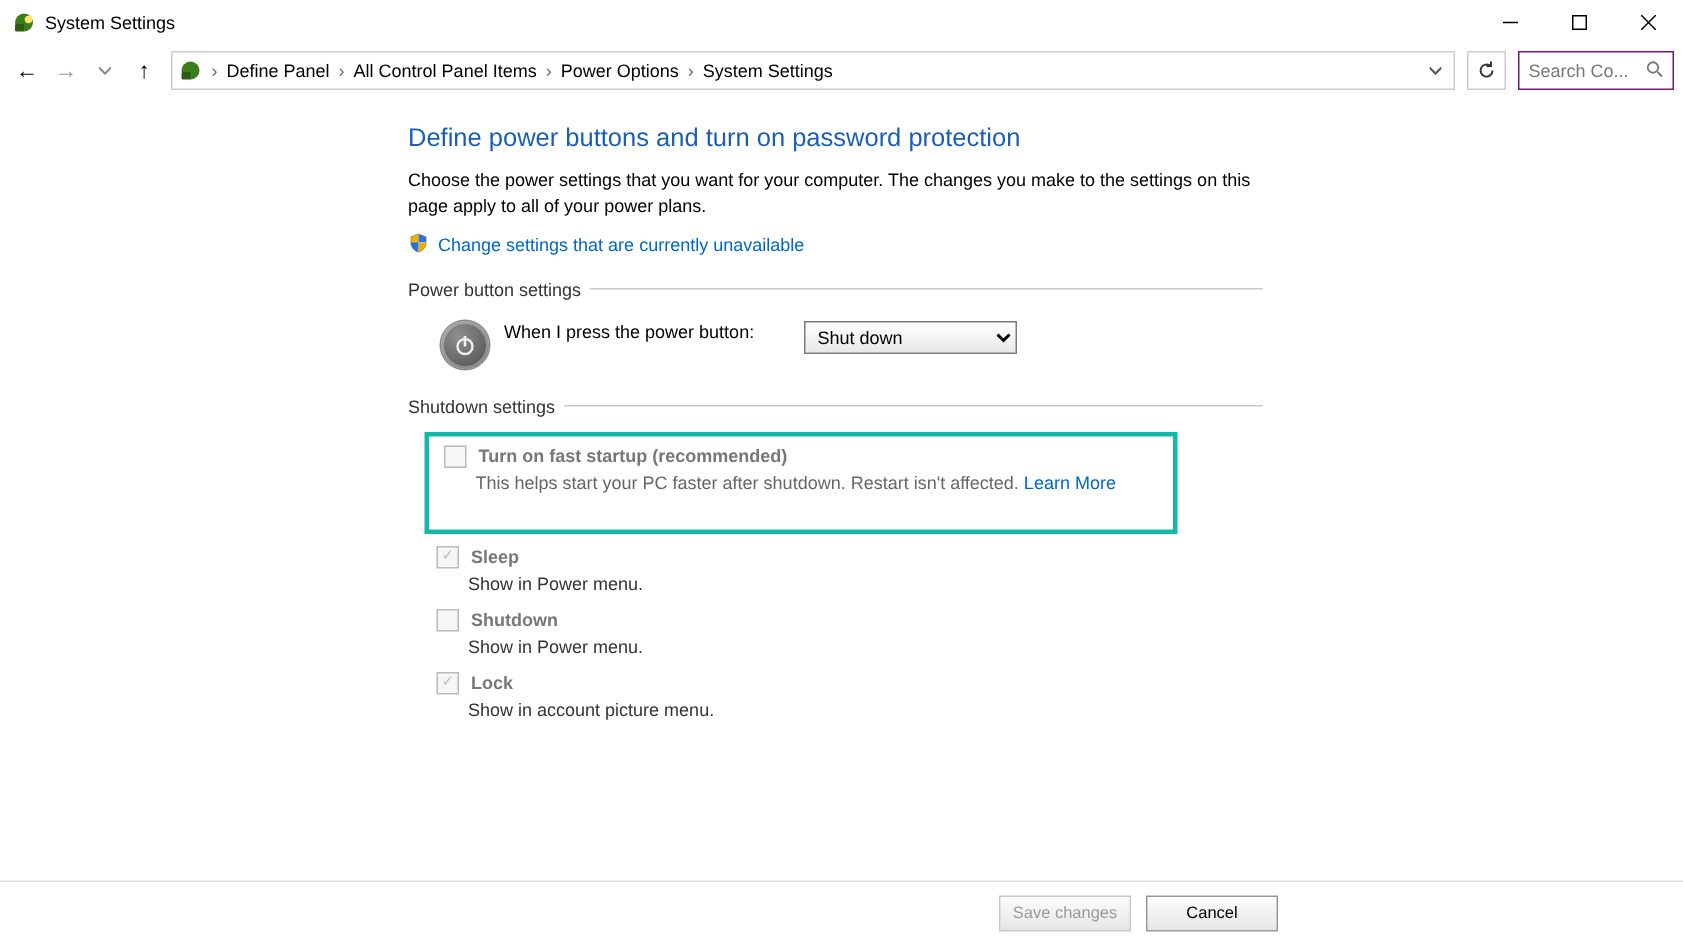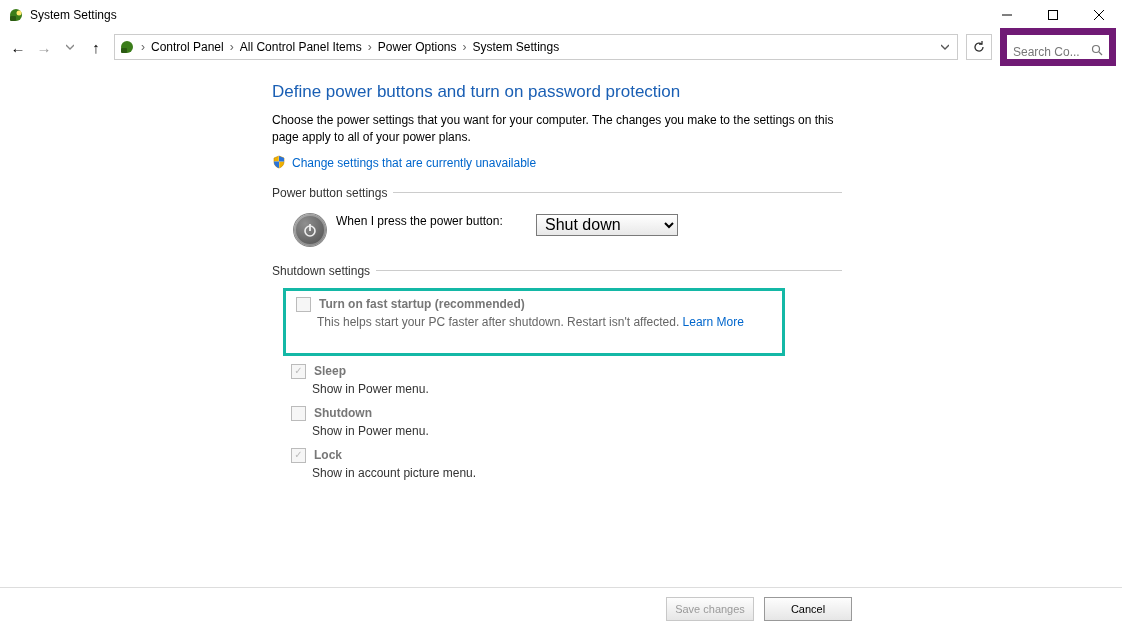--- a/index.html
+++ b/index.html
@@ -10,35 +10,35 @@
   .win-btn{width:46px;height:30px;display:flex;align-items:center;justify-content:center;font-family:"Segoe MDL2 Assets","Segoe UI Symbol",sans-serif;color:#000}
   .navbar{display:flex;align-items:center;height:34px;padding:0 6px;gap:2px}
   .nav-arrow{width:24px;height:24px;display:flex;align-items:center;justify-content:center;font-size:15px}
   .nav-arrow.dis{color:#999}
   .addr-wrap{flex:1;display:flex;align-items:center;height:24px;border:1px solid #ccc;background:#fff;margin:0 4px;padding:0 4px}
   .addr-icon{width:16px;height:16px;margin-right:4px}
   .crumb{padding:0 4px;white-space:nowrap}
   .crumb-sep{color:#666;padding:0 2px}
   .addr-dd{margin-left:auto;color:#666;padding:0 4px}
   .refresh{width:24px;height:24px;display:flex;align-items:center;justify-content:center;border:1px solid #ccc;margin-left:2px}
-  .search{width:90px;height:24px;border:7px solid #701a75;margin-left:6px;display:flex;align-items:flex-end;padding:0 6px;color:#777;justify-content:space-between}
+  .search{width:90px;height:24px;border:1px solid #701a75;margin-left:6px;display:flex;align-items:center;padding:0 6px;color:#777;justify-content:space-between}
   .content{padding:18px 0 0 272px;width:570px}
   .heading{color:#1a5fb4;font-size:17px;margin-bottom:10px}
   .desc{margin-bottom:8px;line-height:1.45}
   .admin-row{display:flex;align-items:center;gap:6px;margin-bottom:14px}
   .shield{display:inline-block}
   .link{color:#0066cc;cursor:pointer}
   .link.u{}
   .section{margin-top:8px}
   .section-title{display:flex;align-items:center;color:#333;margin-bottom:10px}
   .section-title .line{flex:1;height:1px;background:#ccc;margin-left:6px}
   .pb-row{display:flex;gap:10px;padding:4px 0 10px 22px}
   .pwr-icon{width:32px;height:32px;border-radius:50%;background:radial-gradient(circle at 35% 30%,#8f8f8f,#4a4a4a);display:flex;align-items:center;justify-content:center;color:#eee;box-shadow:inset 0 0 0 2px rgba(255,255,255,.3),0 0 0 1px #888}
   .pb-label{min-width:190px}
-  select.combo{width:142px;height:22px;border:1px solid #7a7a7a;background:linear-gradient(#fff,#e8e8e8);font-family:inherit;font-size:16px;padding-left:4px}
+  select.combo{width:142px;height:22px;border:1px solid #7a7a7a;background:linear-gradient(#fff,#e8e8e8);font-family:inherit;font-size:12px;padding-left:4px}
   .shutdown-list{padding-left:15px}
   .opt{margin-bottom:10px;padding-left:4px}
   .opt-head{display:flex;align-items:center;gap:8px}
   .cb{width:13px;height:13px;border:1px solid #888;background:#fff;display:flex;align-items:center;justify-content:center;font-size:10px;color:#888;line-height:1}
   .cb.disabled{border-color:#bbb;color:#bbb;background:#f6f6f6}
   .opt-title{font-weight:bold;color:#555}
   .opt-title.dim{color:#777}
   .opt-desc{margin:3px 0 0 21px;color:#333}
   .opt-desc.dim{color:#666}
   .redbox{border:3px solid #14b8a6;padding:6px 6px 24px 6px;margin:0 0 8px -4px;width:484px}
@@ -88,21 +88,21 @@
     </div>
   <div class="nav-arrow">↑</div>
   <div class="addr-wrap">
     <span class="addr-icon">
       <svg width="16" height="16" viewBox="0 0 16 16">
           <circle cx="8" cy="8" r="6" fill="#3b7d1a"></circle>
           <rect x="2" y="9" width="6" height="5" fill="#2b5a12" rx="1"></rect>
         </svg>
     </span>
     <span class="crumb-sep">›</span>
-    <span class="crumb">Control Panel</span>
+    <span class="crumb">Define Panel</span>
     <span class="crumb-sep">›</span>
     <span class="crumb">All Control Panel Items</span>
     <span class="crumb-sep">›</span>
     <span class="crumb">Power Options</span>
     <span class="crumb-sep">›</span>
     <span class="crumb">System Settings</span>
     <span class="addr-dd"><svg width="8" height="8">
           <path d="M0 2 L4 6 L8 2" fill="none" stroke="#555" stroke-width="1.3"></path>
         </svg></span>
   </div>

